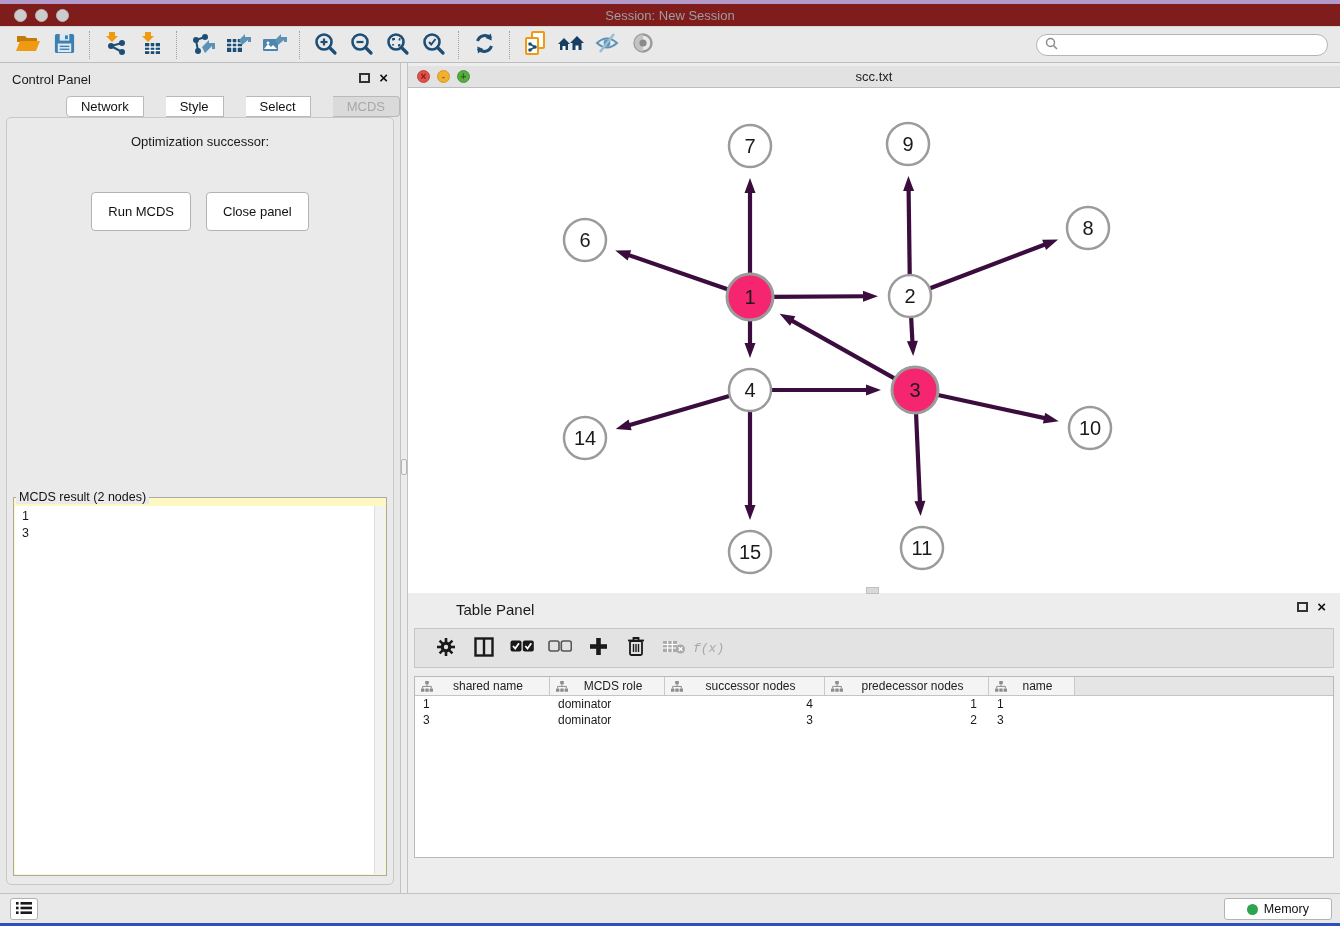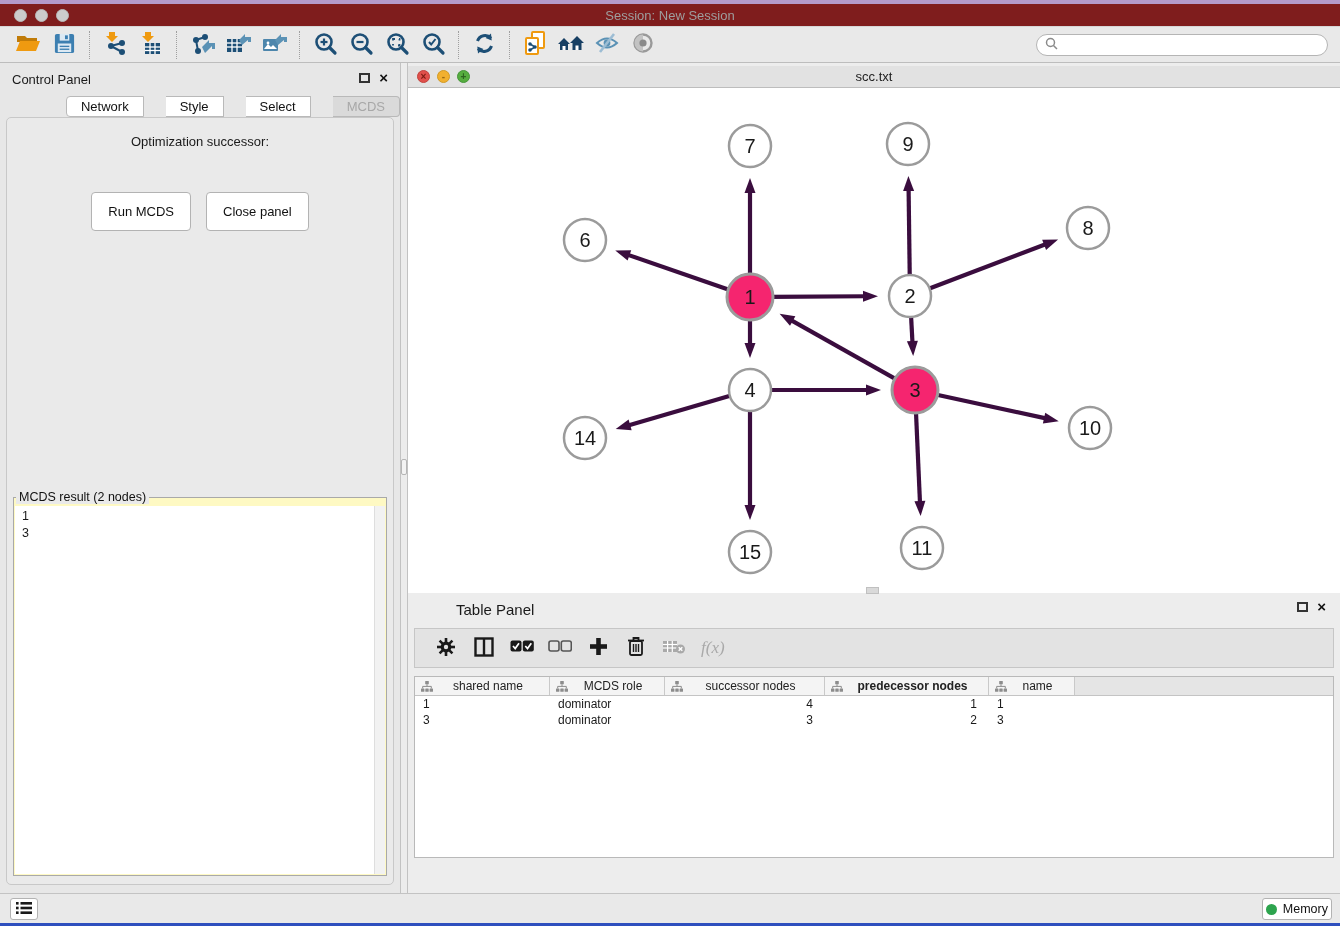--- a/index.html
+++ b/index.html
@@ -66,39 +66,39 @@
   .net-canvas { position:absolute; top:22px; left:0; right:0; height:504px; background:#fff; }
   .h-handle { position:absolute; left:458px; bottom:-1px; width:13px; height:7px; background:#d9d9d9; border:1px solid #c0c0c0; }
 
   
   .table-panel { position:absolute; top:532px; left:0; right:0; bottom:0; background:#ededed; }
   .tp-header { position:absolute; top:0; left:0; right:0; height:28px; }
   .tp-title { position:absolute; left:20px; top:6px; font-size:15px;margin-left:28px; }
   .tp-header .win-float { right:32px; top:7px; } .tp-header .win-close { right:14px; top:3px; }
   .tp-toolbar { position:absolute; top:33px; left:6px; right:6px; height:40px; background:#e3e3e3; border:1px solid #c6c6c6; display:flex; align-items:center; padding-left:12px; }
   .tp-toolbar .tbtn { margin:0 4px; }
-  .fx { font-family:Liberation Serif, serif; font-style:italic; font-size:17px; color:#a9a9a9; margin-left:8px; }
+  .fx { font-family:Liberation Mono, monospace; font-style:italic; font-size:13px; color:#a9a9a9; margin-left:0; }
 
   .tp-table { position:absolute; top:81px; left:6px; right:6px; height:182px; background:#fff; border:1px solid #b9b9b9; }
   .thead { display:flex; height:19px; background:#e5e5e5; border-bottom:1px solid #c4c4c4; }
   .th { display:flex; align-items:center; background:#f4f4f4; border-right:1px solid #c9c9c9; font-size:12px; color:#222; }
   .th .hicon { margin-left:6px; display:flex; }
   .th .hlabel { flex:1; text-align:center; padding-right:6px; }
   .tr { display:flex; height:16px; }
   .td { font-size:12px; line-height:16px; color:#1a1a1a; overflow:hidden; }
   .td.left { padding-left:8px; text-align:left; }
   .td.right { padding-right:12px; text-align:right; }
 
   .tp-tabs { position:absolute; top:270px; left:0; right:0; height:22px; display:flex; justify-content:center; }
   .tp-tabs .tab { font-size:13px; height:22px; line-height:20px; }
 
   
   .statusbar { position:absolute; bottom:3px; left:0; right:0; height:30px; background:#e9e9e9; border-top:1px solid #c3c3c3; }
   .sb-list { position:absolute; left:10px; top:4px; width:28px; height:22px; background:#fff; border:1px solid #b3b3b3; border-radius:3px; display:flex; align-items:center; justify-content:center; cursor:pointer; }
-  .sb-mem { position:absolute; right:8px; top:4px; height:22px; background:#fff; border:1px solid #b3b3b3; border-radius:3px; display:flex; align-items:center; padding:0 3px; gap:6px; cursor:pointer; }
+  .sb-mem { position:absolute; right:8px; top:4px; height:22px; background:#fff; border:1px solid #b3b3b3; border-radius:3px; display:flex; align-items:center; padding:0 22px; gap:6px; cursor:pointer; }
   .sb-mem .dot { width:11px; height:11px; border-radius:50%; background:#2da44e; }
   .sb-mem .lbl { font-size:12.5px; color:#111; }
 </style>
 </head>
 <body>
 
 <div>
   <div class="top-edge"></div>
 
   <div class="titlebar">
@@ -502,21 +502,21 @@
                     <rect x="4.2" y="0" width="3.6" height="3.2" rx="0.5"></rect>
                     <rect x="0" y="7.4" width="3.4" height="3.4" rx="0.5"></rect>
                     <rect x="4.3" y="7.4" width="3.4" height="3.4" rx="0.5"></rect>
                     <rect x="8.6" y="7.4" width="3.4" height="3.4" rx="0.5"></rect>
                   </g>
                   <path d="M6 3.2v2.2M1.7 7.4V5.4h8.6v2" stroke="#8c8c8c" fill="none"></path>
                 </svg>
               </span>
               <span class="hlabel">successor nodes</span>
             </div>
-            <div class="th" style="width: 164px; font-weight: bold;">
+            <div class="th" style="width: 164px;">
               <span class="hicon">
                 <svg width="12" height="11" viewBox="0 0 12 11">
                   <g fill="#8c8c8c">
                     <rect x="4.2" y="0" width="3.6" height="3.2" rx="0.5"></rect>
                     <rect x="0" y="7.4" width="3.4" height="3.4" rx="0.5"></rect>
                     <rect x="4.3" y="7.4" width="3.4" height="3.4" rx="0.5"></rect>
                     <rect x="8.6" y="7.4" width="3.4" height="3.4" rx="0.5"></rect>
                   </g>
                   <path d="M6 3.2v2.2M1.7 7.4V5.4h8.6v2" stroke="#8c8c8c" fill="none"></path>
                 </svg>

